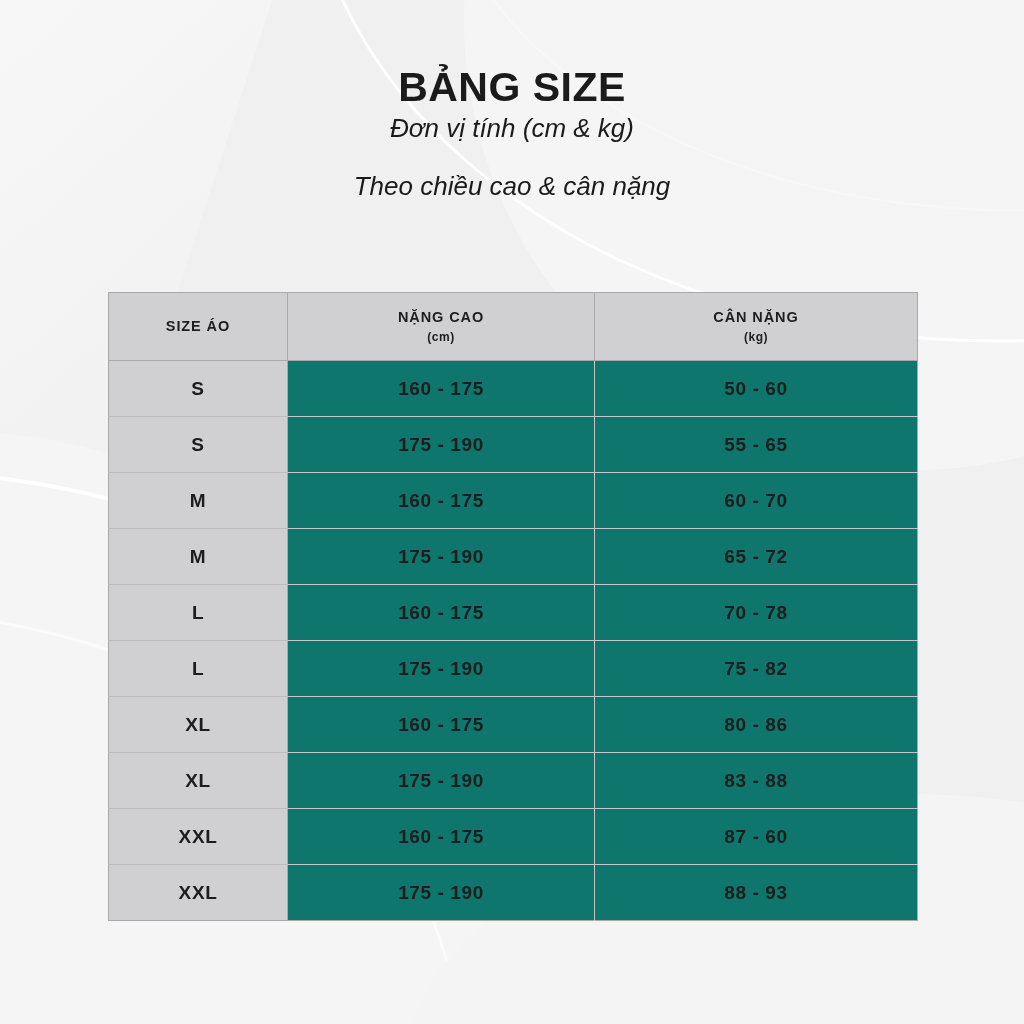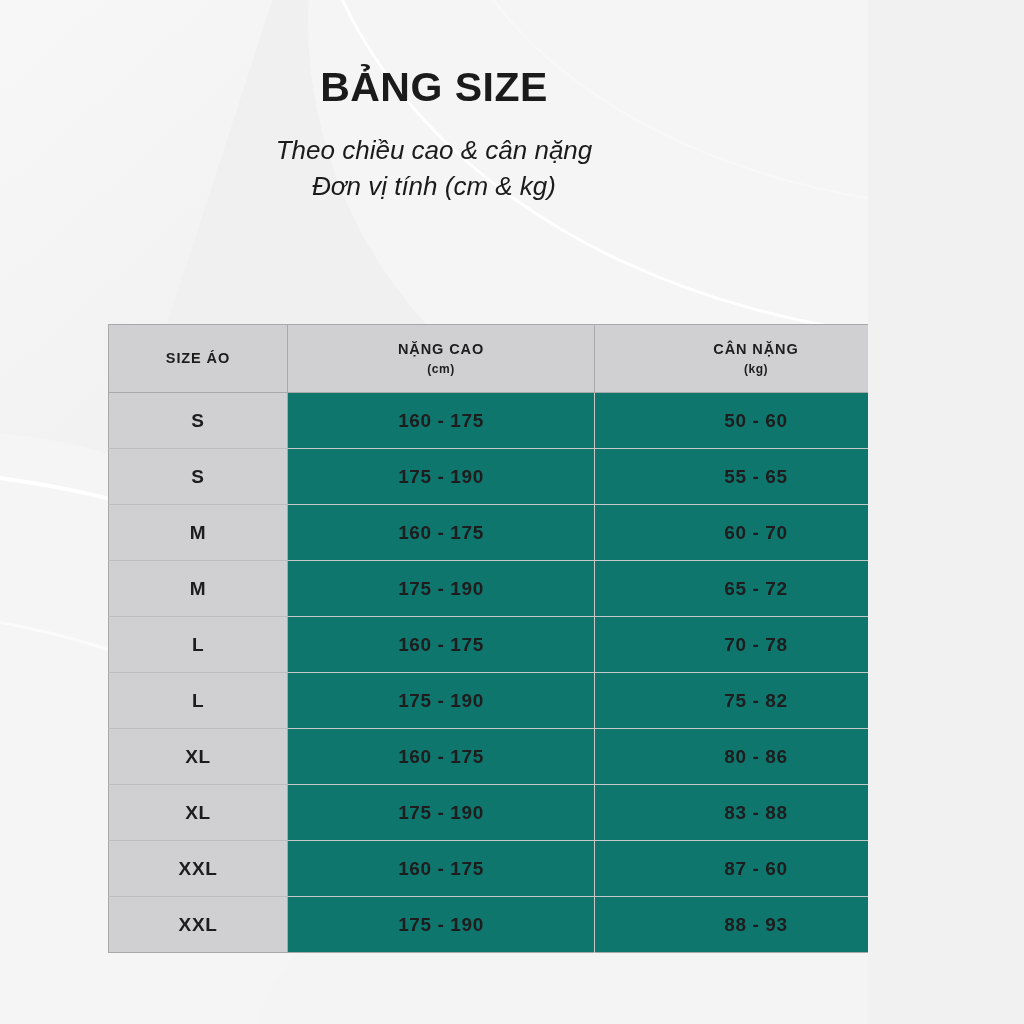--- a/index.html
+++ b/index.html
@@ -6,21 +6,21 @@
 
   html, body {
     width:1024px; height:1024px;
     overflow:hidden;
     background:#f1f1f1;
     font-family:"Liberation Sans", sans-serif;
   }
 
   #page {
     position:relative;
-    width:868px; height:1024px;
+    width:1024px; height:1024px;
     background:#f0f0f0;
     overflow:hidden;
   }
 
   
   .bg-layer { position:absolute; inset:0; overflow:hidden; pointer-events:none; }
 
   .swoosh {
     position:absolute;
     border-radius:50%;
@@ -108,21 +108,21 @@
     font-size:26px;
     color:#1b1b1b;
     line-height:1.38;
     margin-top:22px;
   }
   .subtitle-2 { margin-top:0; }
 
   
   .table-wrap {
     position:absolute;
-    left:108px; top:324px;
+    left:108px; top:292px;
     width:809px;
   }
 
   table.size-table {
     width:100%;
     border-collapse:collapse;
     table-layout:fixed;
     border:1px solid #a9a9a9;
   }
 
@@ -185,22 +185,22 @@
     <div class="sw-bl-fill"></div>
     <div class="swoosh sw-bl-1"></div>
     <div class="swoosh sw-bl-2"></div>
     <div class="sw-br"></div>
   </div>
 
   <div class="content">
 
     <div class="titles">
       <div class="title-line title-1">BẢNG SIZE</div>
+      <div class="subtitle subtitle-2">Đơn vị tính (cm &amp; kg)</div>
       <div class="subtitle">Theo chiều cao &amp; cân nặng</div>
-      <div class="subtitle subtitle-2">Đơn vị tính (cm &amp; kg)</div>
     </div>
 
     <div class="table-wrap">
       <table class="size-table">
         <colgroup>
           <col class="c-size">
           <col class="c-height">
           <col class="c-weight">
         </colgroup>
         <thead>

